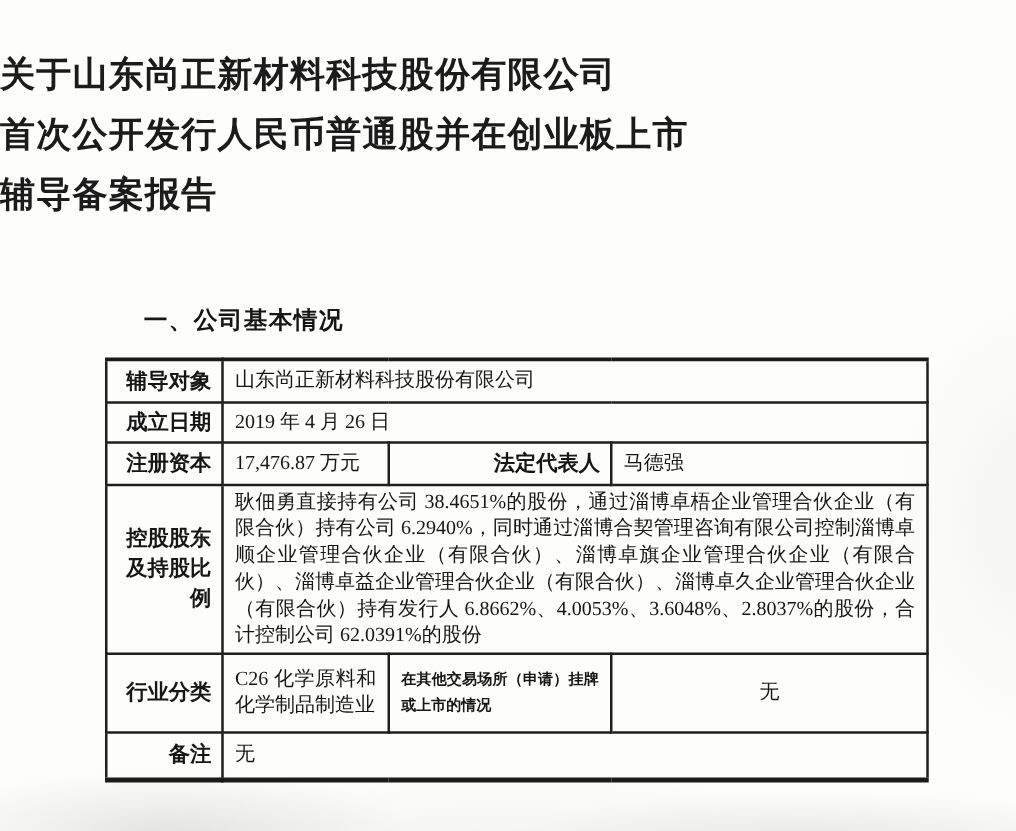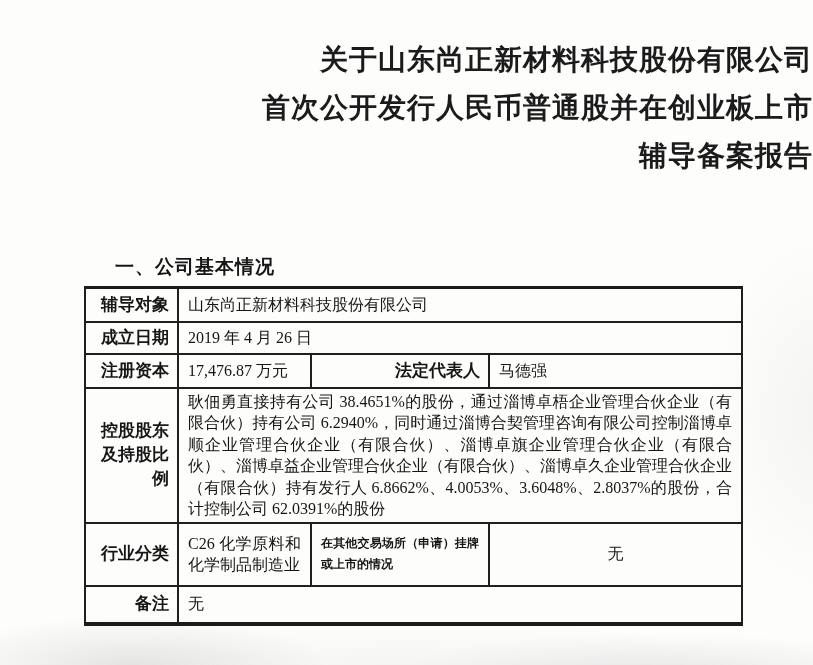--- a/index.html
+++ b/index.html
@@ -16,33 +16,33 @@
     background:
       radial-gradient(ellipse 280px 70px at 16% 100%, rgba(175,175,175,0.30), transparent 70%),
       radial-gradient(ellipse 380px 55px at 82% 101%, rgba(185,185,185,0.28), transparent 70%),
       radial-gradient(ellipse 160px 260px at 101% 62%, rgba(200,200,200,0.16), transparent 70%),
       radial-gradient(ellipse 500px 90px at 50% 103%, rgba(205,205,205,0.22), transparent 75%),
       #fdfdfc;
   }
   .title-block {
     position: absolute;
     top: 36px; left: 0; width: 813px;
-    text-align: right;
+    text-align: left;
   }
   .title-line {
     font-family: "Liberation Sans", sans-serif;
     font-weight: 700;
     font-size: 28px;
     line-height: 48px;
     letter-spacing: 1px;
     color: #1b1b1b;
   }
   .section-heading {
     position: absolute;
-    left: 115px; top: 254px;
+    left: 115px; top: 243px;
     font-family: Liberation Mono, monospace;
     font-weight: 700;
     font-size: 19px;
     letter-spacing: 1px;
     color: #161616;
     text-align: center;
   }
   table.info-table {
     position: absolute;
     left: 84px; top: 286px;

